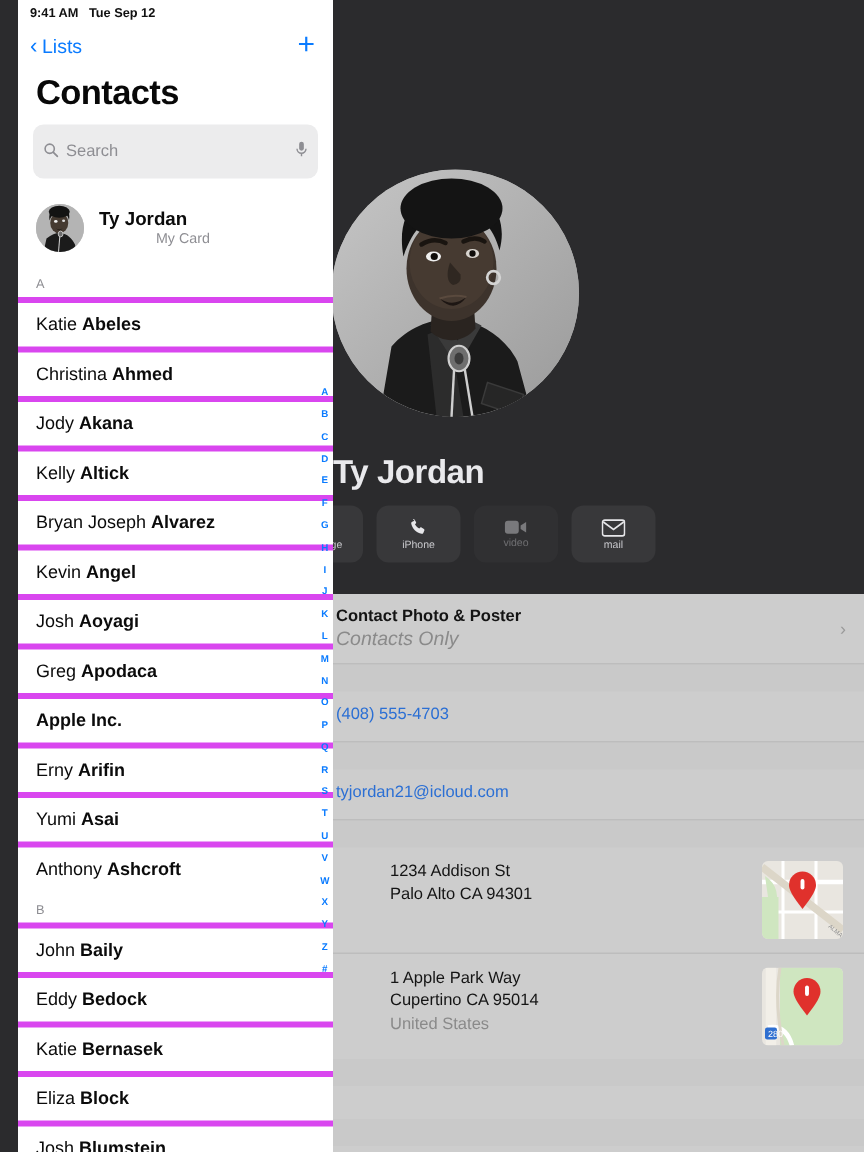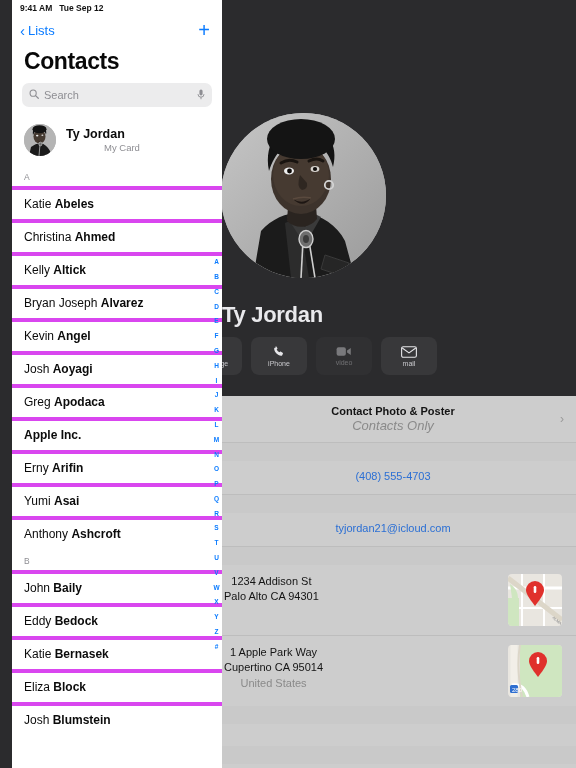--- a/index.html
+++ b/index.html
@@ -67,33 +67,32 @@
     gap:2px; border:none; cursor:pointer;
   }
   .action-btn.dim { opacity:.42; }
   .action-btn .glyph { color:#e6e6e9; font-size:13px; line-height:1; }
   .action-btn .lbl { color:#c9c9cd; font-size:7px; }
   .action-btn svg { fill:#e6e6e9; display:block; }
 
   #detail-body {
     position:absolute; top:396px; left:210px; right:0; bottom:0;
     background:#c9c9c9;
-    text-align:center;
   }
   .dcard { background:#cdcdcd; }
   .drow {
     padding:9px 14px 9px 14px; border-bottom:1px solid #bdbdbd;
     position:relative; min-height:34px;
   }
   .drow.nb { border-bottom:none; }
   .drow .primary { font-size:11px; color:#141414; font-weight:bold; }
   .drow .secondary { font-size:13px; color:#8a8a8a; margin-top:1px;font-style:italic; }
   .drow .link { font-size:11px; color:#2b6fd4; }
   .chev { position:absolute; right:12px; top:50%; transform:translateY(-50%); color:#9a9a9a; font-size:12px; }
-  .addr-row { display:flex; align-items:flex-start; justify-content:space-between; gap:8px; }
+  .addr-row { display:flex; align-items:flex-start; justify-content:space-between; gap:8px;margin-left:36px; }
   .addr-text { font-size:11px; color:#141414; line-height:1.4; }
   .addr-text .sub { color:#8a8a8a; }
   .map-thumb { width:54px; height:52px; border-radius:4px; overflow:hidden; flex:0 0 auto; }
   .map-thumb svg { display:block; }
   .gap { height:18px; }
 
   
   #sidebar {
     position:absolute; top:0; left:0; width:210px; height:768px;
     background:#ffffff; overflow:hidden; z-index:5;margin-left:12px;
@@ -106,21 +105,21 @@
     height:28px; display:flex; align-items:center; justify-content:space-between;
     padding:0 12px 0 8px;
   }
   #back-lists { display:flex; align-items:center; gap:3px; color:#0a7bff; font-size:13px; cursor:pointer; }
   #back-lists .chevl { font-size:15px; line-height:1; font-weight:500; }
   #add-btn { color:#0a7bff; font-size:20px; line-height:1; cursor:pointer; font-weight:300; }
 
   #sb-title { padding:4px 12px 8px 12px; font-size:23px; font-weight:bold; color:#080808; letter-spacing:-.4px; }
 
   #search-bar {
-    margin:0 10px 10px 10px; height:24px; background:#ececed; border-radius:7px;
+    margin:0 10px 10px 10px; height:36px; background:#ececed; border-radius:7px;
     display:flex; align-items:center; padding:0 7px; gap:5px;
   }
   #search-bar .sicon { color:#8e8e93; font-size:10px; }
   #search-input {
     flex:1; border:none; background:transparent; outline:none;
     font-size:11px; color:#8e8e93; font-family:"Liberation Sans", sans-serif;
   }
   #search-input::placeholder { color:#8e8e93; }
   #mic-icon { color:#8e8e93; font-size:11px; }
 
@@ -426,20 +425,21 @@
       <div>
         <div id="mycard-name">Ty Jordan</div>
         <div id="mycard-sub">My Card</div>
       </div>
     </div>
 
     <div id="contact-list">
         <div class="sec-head">A</div>
         <div class="c-row"><span>Katie </span><b>Abeles</b></div>
         <div class="c-row"><span>Christina </span><b>Ahmed</b></div>
+        <div class="c-row"><span>Jody </span><b>Akana</b></div>
         <div class="c-row"><span>Kelly </span><b>Altick</b></div>
         <div class="c-row"><span>Bryan Joseph </span><b>Alvarez</b></div>
         <div class="c-row"><span>Kevin </span><b>Angel</b></div>
         <div class="c-row"><span>Josh </span><b>Aoyagi</b></div>
         <div class="c-row"><span>Greg </span><b>Apodaca</b></div>
         <div class="c-row"><span></span><b>Apple Inc.</b></div>
         <div class="c-row"><span>Erny </span><b>Arifin</b></div>
         <div class="c-row"><span>Yumi </span><b>Asai</b></div>
         <div class="c-row"><span>Anthony </span><b>Ashcroft</b></div>
         <div class="sec-head">B</div>

